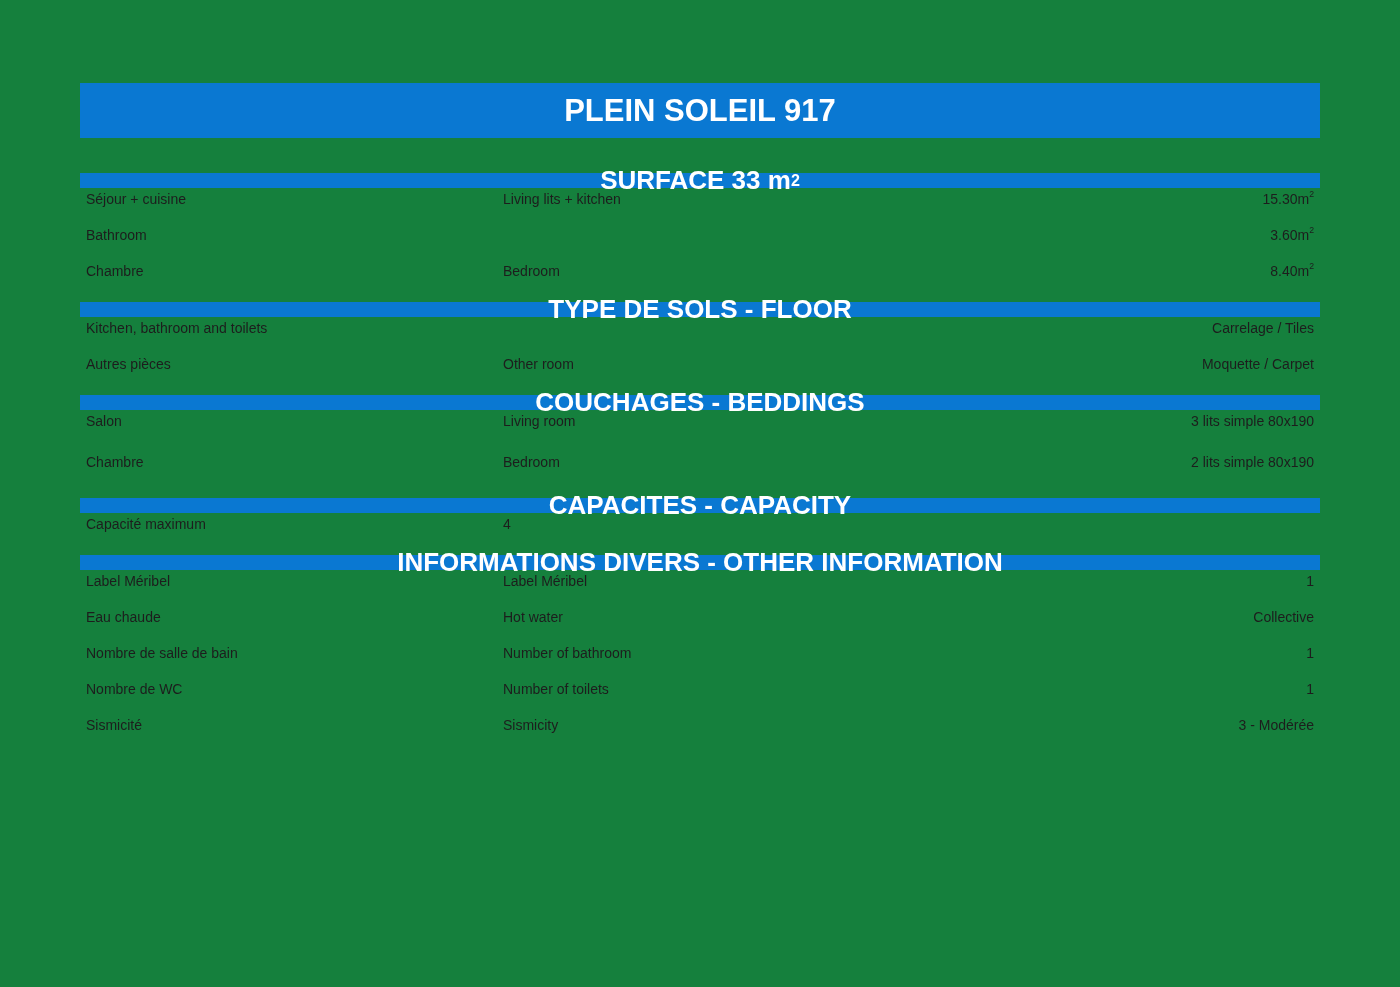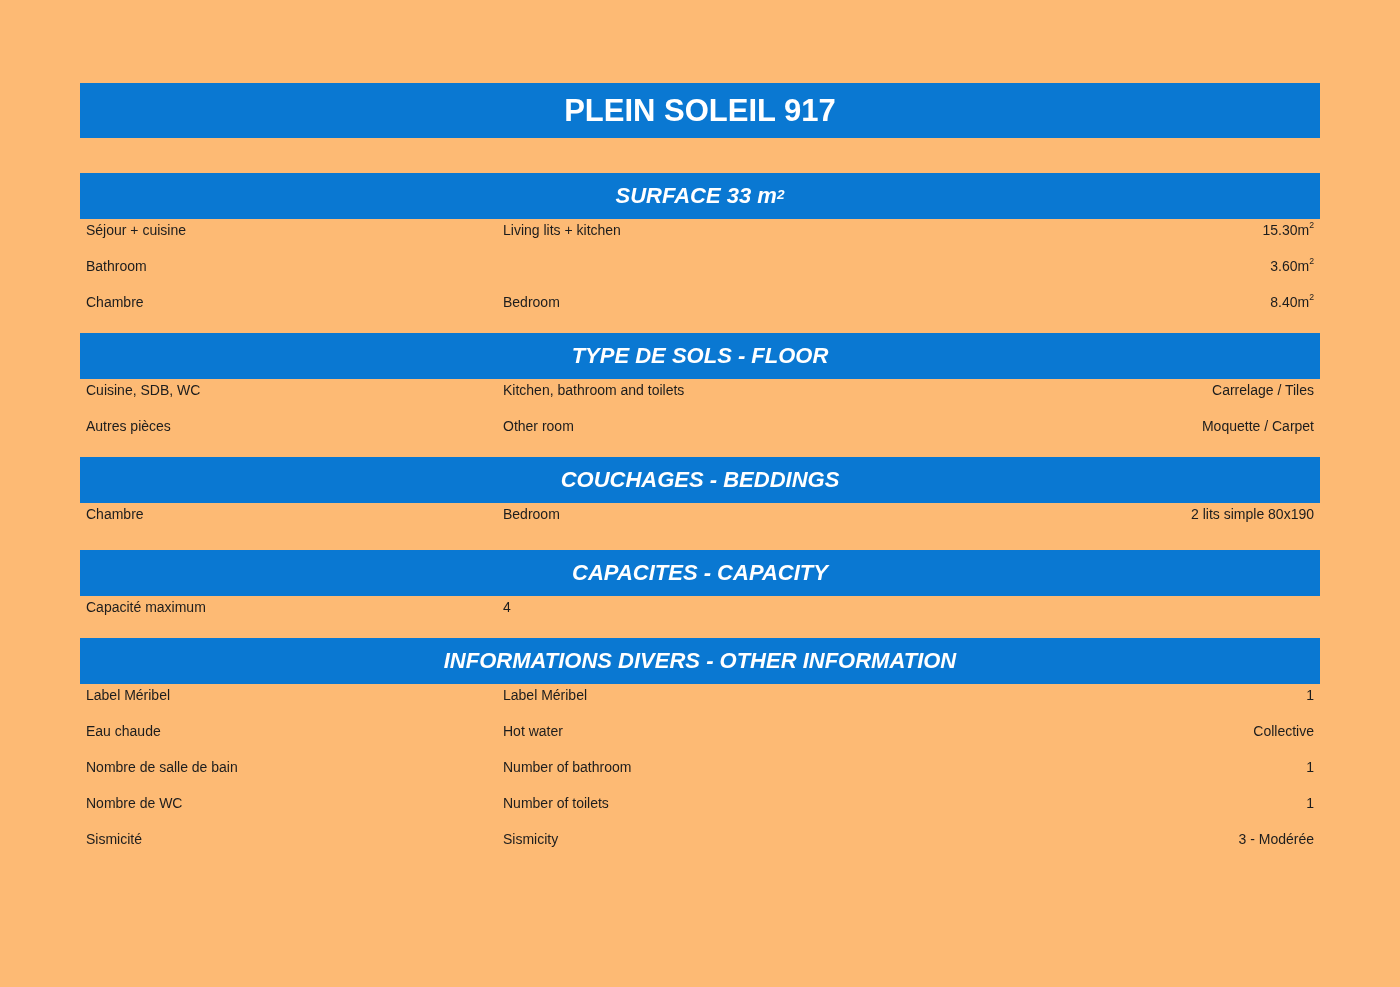--- a/index.html
+++ b/index.html
@@ -5,50 +5,49 @@
   html, body {
     margin: 0;
     padding: 0;
     background: #ffffff;
     font-family: "Liberation Sans", sans-serif;
   }
   .page {
     position: relative;
     width: 1400px;
     height: 987px;
-    background: #fdba74;
+    background: #15803d;
     overflow: hidden;
   }
   .table-wrap {
     position: absolute;
     left: 80px;
     top: 83px;
     width: 1240px;
   }
   .title-bar {
     height: 55px;
     background: var(--blue, #0a78d2);
     color: var(--header-text, #ffffff);
     font-weight: 700;
     font-size: 31px;
     display: flex;
     align-items: center;
     justify-content: center;
     margin-bottom: 35px;
   }
   .section-header {
-    height: 46px;
+    height: 15px;
     background: var(--blue, #0a78d2);
     color: var(--header-text, #ffffff);
     font-weight: 700;
-    font-size: 22px;
+    font-size: 26px;
     display: flex;
     align-items: center;
     justify-content: center;
-    font-style: italic;
   }
   .rows {
     padding: 3px 0 3px 0;
   }
   .row {
     display: flex;
     height: 36px;
     font-size: 14px;
     color: var(--body-text, #1d1d1d);
     padding: 0 6px;
@@ -92,36 +91,40 @@
     <div class="cell en">Bedroom</div>
     <div class="cell val">8.40m<sup>2</sup></div>
   </div>
 </div>
   </section>
 
   <section class="section">
     <div class="section-header">TYPE DE SOLS - FLOOR</div>
     <div class="rows">
   <div class="row">
-    <div class="cell fr">Cuisine, SDB, WC</div>
     <div class="cell en">Kitchen, bathroom and toilets</div>
     <div class="cell val">Carrelage / Tiles</div>
   </div>
 
   <div class="row">
     <div class="cell fr">Autres pièces</div>
     <div class="cell en">Other room</div>
     <div class="cell val">Moquette / Carpet</div>
   </div>
 </div>
   </section>
 
   <section class="section">
     <div class="section-header">COUCHAGES - BEDDINGS</div>
     <div class="rows">
+  <div class="row">
+    <div class="cell fr">Salon</div>
+    <div class="cell en">Living room</div>
+    <div class="cell val">3 lits simple 80x190</div>
+  </div>
 
   <div class="row">
     <div class="cell fr">Chambre</div>
     <div class="cell en">Bedroom</div>
     <div class="cell val">2 lits simple 80x190</div>
   </div>
 </div>
   </section>
 
   <section class="section">

